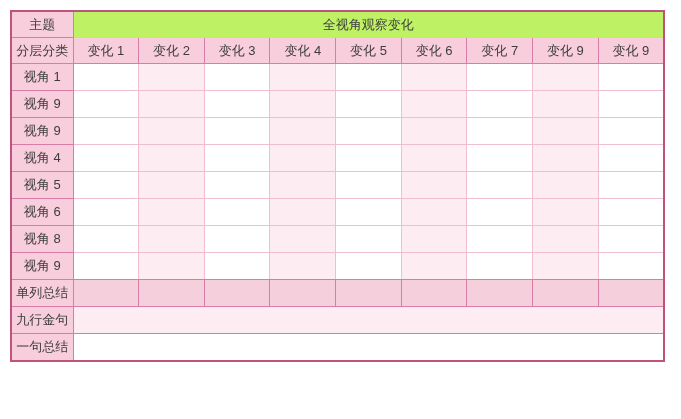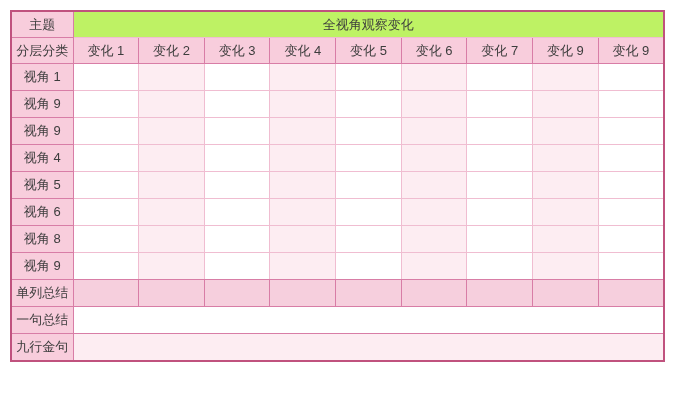--- a/index.html
+++ b/index.html
@@ -190,23 +190,23 @@
           <td class="sum"></td>
           <td class="sum"></td>
           <td class="sum"></td>
           <td class="sum"></td>
           <td class="sum"></td>
           <td class="sum"></td>
           <td class="sum"></td>
         </tr>
 
     <tr>
+      <th class="hd">九行金句</th>
+      <td class="wide-tint" colspan="9"></td>
+    </tr>
+
+    <tr>
       <th class="hd">一句总结</th>
       <td class="wide-white" colspan="9"></td>
-    </tr>
-
-    <tr>
-      <th class="hd">九行金句</th>
-      <td class="wide-tint" colspan="9"></td>
     </tr>
   </tbody>
     </table>
 </div>
 
 </body></html>

